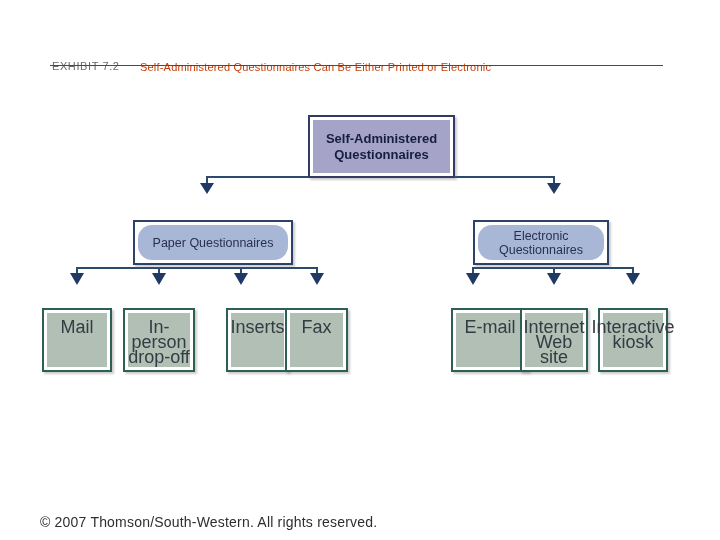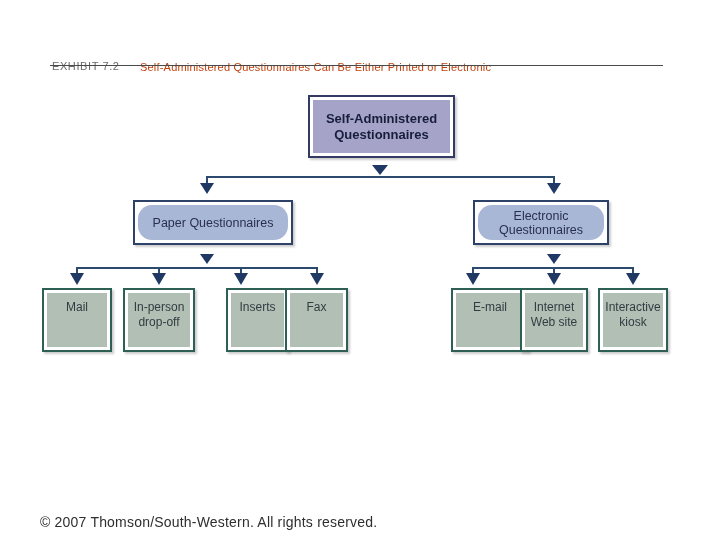--- a/index.html
+++ b/index.html
@@ -34,20 +34,21 @@
     margin: 0;
   }
 
   
   .node {
     position: absolute;
     background: #ffffff;
     box-sizing: border-box;
     padding: 3px;
     box-shadow: 1.5px 2px 2px rgba(110,110,110,0.35);
+    margin-top: 20px;
   }
   .node-inner {
     width: 100%; height: 100%;
     box-sizing: border-box;
     display: flex; justify-content: center; align-items: center;
     text-align: center;
   }
   .node-root {
     left: 308px; top: 95px; width: 147px; height: 63px;
     border: 2.5px solid var(--root-border, #333a63);
@@ -68,21 +69,21 @@
   .node-branch-paper   { left: 133px; width: 160px; }
   .node-branch-electronic { left: 473px; width: 136px; }
   .node-leaf {
     border: 2px solid var(--leaf-border, #2e5f55);
     top: 288px; height: 64px;
   }
   .node-leaf .node-inner {
     background: var(--leaf-fill, #b1bfb5);
     align-items: flex-start;
     padding-top: 7px;
-    font-size: 12px; line-height: 15px;
+    font-size: 18px; line-height: 15px;
     color: #333c42;
   }
   .leaf-0 { left: 42px;  width: 70px; }
   .leaf-1 { left: 123px; width: 72px; }
   .leaf-2 { left: 226px; width: 63px; }
   .leaf-3 { left: 285px; width: 63px; }
   .leaf-4 { left: 451px; width: 78px; }
   .leaf-5 { left: 520px; width: 68px; }
   .leaf-6 { left: 598px; width: 70px; }
 

